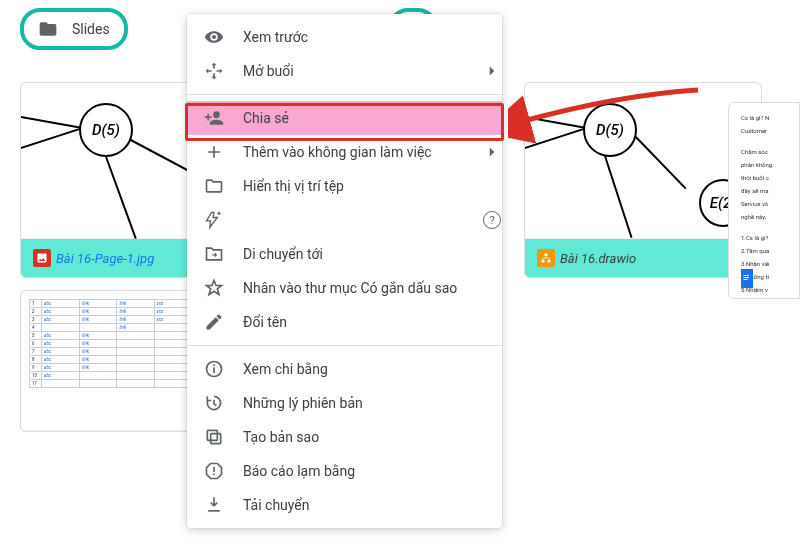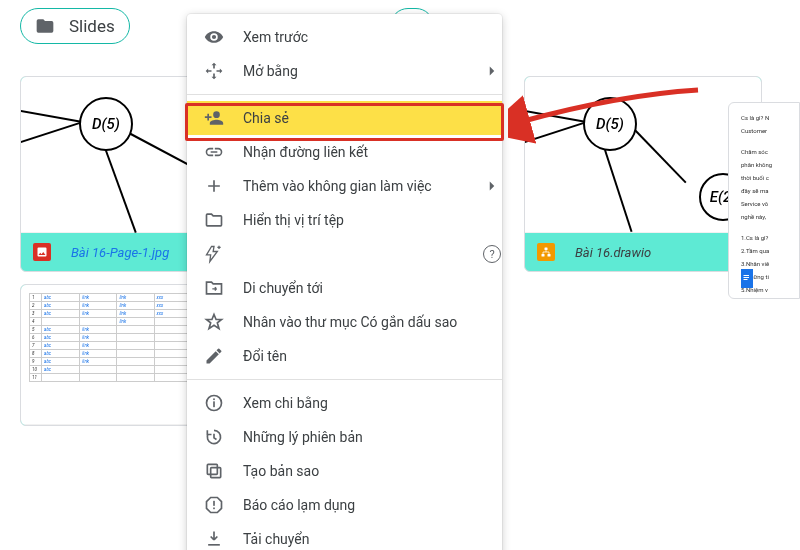--- a/index.html
+++ b/index.html
@@ -1,25 +1,25 @@
 <!DOCTYPE html>
 <html><head>
 <meta charset="utf-8">
 <style>
   * { box-sizing: border-box; margin: 0; padding: 0; font-family: 'Roboto', Arial, sans-serif; }
   body { background: #fff; width: 800px; height: 550px; overflow: hidden; position: relative; }
 
   .chips { display: flex; padding: 8px 20px 12px 20px; gap: 260px; }
-  .chip { display: flex; align-items: center; gap: 14px; padding: 6px 14px; border: 1px solid #14b8a6; border-radius: 20px; font-size: 17px; color: #3c4043; }
+  .chip { display: flex; align-items: center; gap: 14px; padding: 6px 14px; border: 4px solid #14b8a6; border-radius: 20px; font-size: 14px; color: #3c4043; }
   .chip svg, .chip .ico { width: 20px; height: 20px; fill: #5f6368; color: #5f6368; }
 
   .files-row { display: flex; gap: 14px; padding: 20px 20px 0 20px; }
   .file-card { width: 238px; border: 1px solid #dadce0; border-radius: 6px; overflow: hidden; background: #5eead4; flex-shrink: 0; font-style: italic; }
   .file-card .thumb { height: 156px; background: #fff; position: relative; border-bottom: 1px solid #f1f1f1; }
-  .file-card .footer { display: flex; align-items: center; gap: 20px; padding: 10px 12px; font-size: 13px; color: #3c4043; }
+  .file-card .footer { display: flex; align-items: center; gap: 5px; padding: 10px 12px; font-size: 13px; color: #3c4043; }
   .file-card .footer .fic { width: 18px; height: 18px; border-radius: 2px; flex-shrink: 0; display: flex; align-items: center; justify-content: center; }
   .fic-red { background: #d93025; }
   .fic-orange { background: #f29900; }
   .fic-doc { background: #1a73e8; }
   .selected { color: #1a73e8; }
 
   .row2 { display: flex; gap: 14px; padding: 12px 20px 0 20px; }
   .file-card.small { width: 238px; }
   .file-card.small .thumb { height: 140px; }
 
@@ -34,21 +34,21 @@
   .docthumb p { margin-bottom: 4px; overflow: hidden; text-overflow: ellipsis; white-space: nowrap; }
 
   .sheetthumb { padding: 8px; }
   .sheetthumb table { border-collapse: collapse; width: 100%; font-size: 4.5px; }
   .sheetthumb td { border: 1px solid #ccc; padding: 1px 2px; color: #1a73e8; height: 7px; }
   .sheetthumb td:first-child { color: #333; width: 12px; }
 
   
   .ctx { position: absolute; left: 187px; top: 14px; width: 315px; background: #fff; border-radius: 4px; box-shadow: 0 2px 10px rgba(0,0,0,.2), 0 0 0 1px rgba(0,0,0,.05); z-index: 50; padding: 6px 0; }
   .ctx-item { display: flex; align-items: center; height: 34px; padding: 0 1px 0 16px; font-size: 14px; color: #3c4043; cursor: pointer; position: relative; }
-  .ctx-item.hl { background: #fde047; }
+  .ctx-item.hl { background: #f9a8d4; }
   .ctx-item .mi { width: 22px; height: 22px; margin-right: 18px; fill: #5f6368; color: #5f6368; flex-shrink: 0; display: flex; align-items: center; justify-content: center; }
   .ctx-item .chev { margin-left: auto; fill: #5f6368; }
   .ctx-item .help { margin-left: auto; width: 18px; height: 18px; border: 1.5px solid #5f6368; border-radius: 50%; display: flex; align-items: center; justify-content: center; font-size: 11px; color: #5f6368; }
   .ctx-sep { height: 1px; background: #e0e0e0; margin: 6px 0; }
 
   .hl-border { position: absolute; left: 185px; top: 103px; width: 319px; height: 38px; border: 3px solid #d93025; border-radius: 2px; z-index: 60; pointer-events: none; }
 
   .arrow { position: absolute; left: 508px; top: 80px; z-index: 55; pointer-events: none; }
 
   .partial-right { position: absolute; right: 0; top: 102px; width: 72px; border: 1px solid #dadce0; border-radius: 6px 0 0 6px; overflow: hidden; background:#fff; }
@@ -277,41 +277,33 @@
         </svg>
       </span>
     <span>Xem trước</span>
   </div>
   <div class="ctx-item">
     <span class="mi">
         <svg viewBox="0 0 24 24" width="20" height="20">
           <path d="M12 2l3 3h-2v4h-2V5H9l3-3zm0 20l-3-3h2v-4h2v4h2l-3 3zM2 12l3-3v2h4v2H5v2l-3-3zm20 0l-3 3v-2h-4v-2h4V9l3 3z"></path>
         </svg>
       </span>
-    <span>Mở bằng</span>
+    <span>Mở buổi</span>
     <svg class="chev" viewBox="0 0 24 24" width="18" height="18">
         <path d="M9 6l6 6-6 6z"></path>
       </svg>
   </div>
   <div class="ctx-sep"></div>
   <div class="ctx-item hl">
     <span class="mi">
         <svg viewBox="0 0 24 24" width="20" height="20">
           <path d="M15 12a4 4 0 1 0-4-4 4 4 0 0 0 4 4zm-9-2V7H4v3H1v2h3v3h2v-3h3v-2zm9 4c-2.7 0-8 1.3-8 4v2h16v-2c0-2.7-5.3-4-8-4z"></path>
         </svg>
       </span>
     <span>Chia sẻ</span>
-  </div>
-  <div class="ctx-item">
-    <span class="mi">
-        <svg viewBox="0 0 24 24" width="20" height="20">
-          <path d="M3.9 12A3.1 3.1 0 0 1 7 8.9h4V7H7a5 5 0 0 0 0 10h4v-1.9H7A3.1 3.1 0 0 1 3.9 12zM8 13h8v-2H8zm9-6h-4v1.9h4a3.1 3.1 0 0 1 0 6.2h-4V17h4a5 5 0 0 0 0-10z"></path>
-        </svg>
-      </span>
-    <span>Nhận đường liên kết</span>
   </div>
   <div class="ctx-item">
     <span class="mi">
         <svg viewBox="0 0 24 24" width="20" height="20">
           <path d="M19 13h-6v6h-2v-6H5v-2h6V5h2v6h6z"></path>
         </svg>
       </span>
     <span>Thêm vào không gian làm việc</span>
     <svg class="chev" viewBox="0 0 24 24" width="18" height="18">
         <path d="M9 6l6 6-6 6z"></path>
@@ -389,21 +381,21 @@
     <span>Tạo bản sao</span>
   </div>
   <div class="ctx-item">
     <span class="mi">
         <svg viewBox="0 0 24 24" width="20" height="20">
           <path fill="none" stroke="#5f6368" stroke-width="2" d="M8 3h8l5 5v8l-5 5H8l-5-5V8z"></path>
           <rect x="11" y="7" width="2" height="6" fill="#5f6368"></rect>
           <rect x="11" y="15" width="2" height="2" fill="#5f6368"></rect>
         </svg>
       </span>
-    <span>Báo cáo lạm dụng</span>
+    <span>Báo cáo lạm bằng</span>
   </div>
   <div class="ctx-item">
     <span class="mi">
         <svg viewBox="0 0 24 24" width="20" height="20">
           <path d="M12 3v10m0 0l-4-4m4 4l4-4" stroke="#5f6368" stroke-width="2" fill="none"></path>
           <path d="M5 19h14" stroke="#5f6368" stroke-width="2"></path>
         </svg>
       </span>
     <span>Tải chuyển</span>
   </div>

